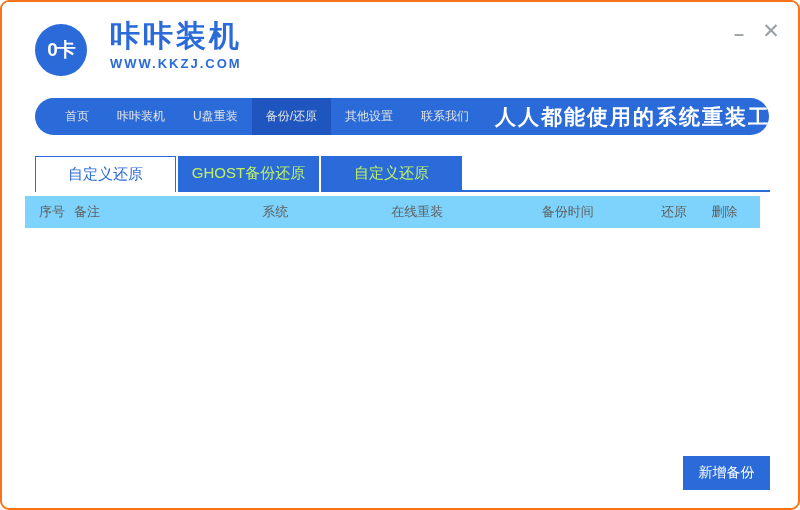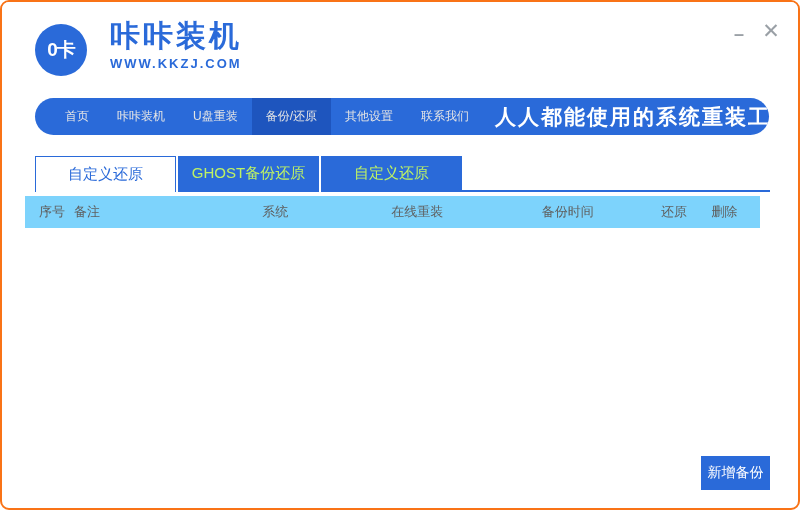--- a/index.html
+++ b/index.html
@@ -106,21 +106,21 @@
   .th-system  { width: 133px; }
   .th-files   { width: 155px; }
   .th-time    { width: 123px; }
   .th-restore { width: 52px; }
   .th-delete  { width: 50px; }
   .table-body { width: 735px; margin: 0 42px 0 23px; }
 
   
   .add-backup-btn {
     position: absolute; right: 28px; bottom: 18px;
-    width: 69px; height: 34px;
+    width: 87px; height: 34px;
     background: #2a6ad9; color: #fff;
     border: none; font-size: 14px;
     font-family: "Liberation Sans", "DejaVu Sans", sans-serif;
     display: flex; align-items: center; justify-content: center;
     cursor: pointer;
   }
 </style>
 </head>
 <body>
 

